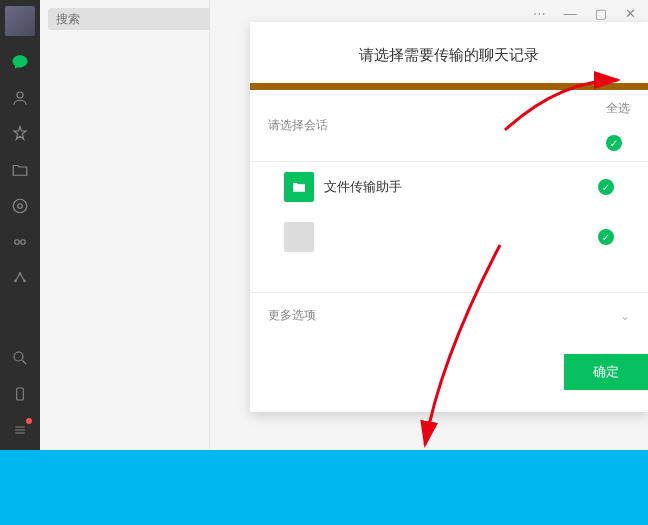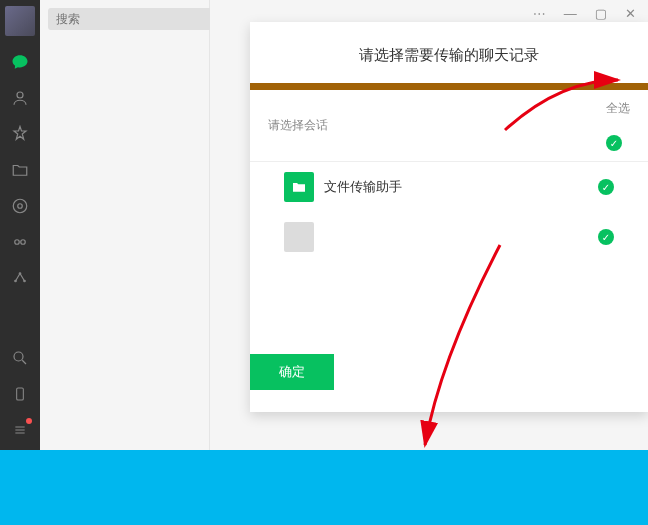--- a/index.html
+++ b/index.html
@@ -147,21 +147,21 @@
     .conv-name.blur { filter: blur(3px); color: #bbb; }
     .more-row {
       padding: 14px 18px;
       border-top: 1px solid #eee;
       display: flex; justify-content: space-between; align-items: center;
       font-size: 12px;
       color: #888;
       cursor: pointer;
     }
     .dlg-footer {
-      display: flex; justify-content: space-between;
+      display: flex; justify-content: flex-end;
       padding: 16px 0 22px;
       gap: 14px;
     }
     .btn {
       min-width: 84px;
       padding: 8px 0;
       text-align: center;
       font-size: 13px;
       cursor: pointer;
       border: 1px solid transparent;
@@ -280,20 +280,24 @@
       <span class="conv-name">文件传输助手</span>
       <span class="check-circle">✓</span>
     </div>
     <div class="conv-item">
       <div class="conv-avatar gray"></div>
       <span class="conv-name blur">　　　</span>
       <span class="check-circle">✓</span>
     </div>
   </div>
 
+  <div class="more-row">
+    <span>更多选项</span>
+    <span style="color:#bbb;">⌄</span>
+  </div>
 
   <div class="dlg-footer">
     <div class="btn primary">确定</div>
   </div>
 </div>
 
 <svg class="arrow" style="left:500px; top:70px;" width="130" height="70">
   <defs>
       <marker id="ah1" markerWidth="10" markerHeight="10" refX="8" refY="3" orient="auto">
         <path d="M0,0 L9,3 L0,6 z" fill="#e60012"></path>

